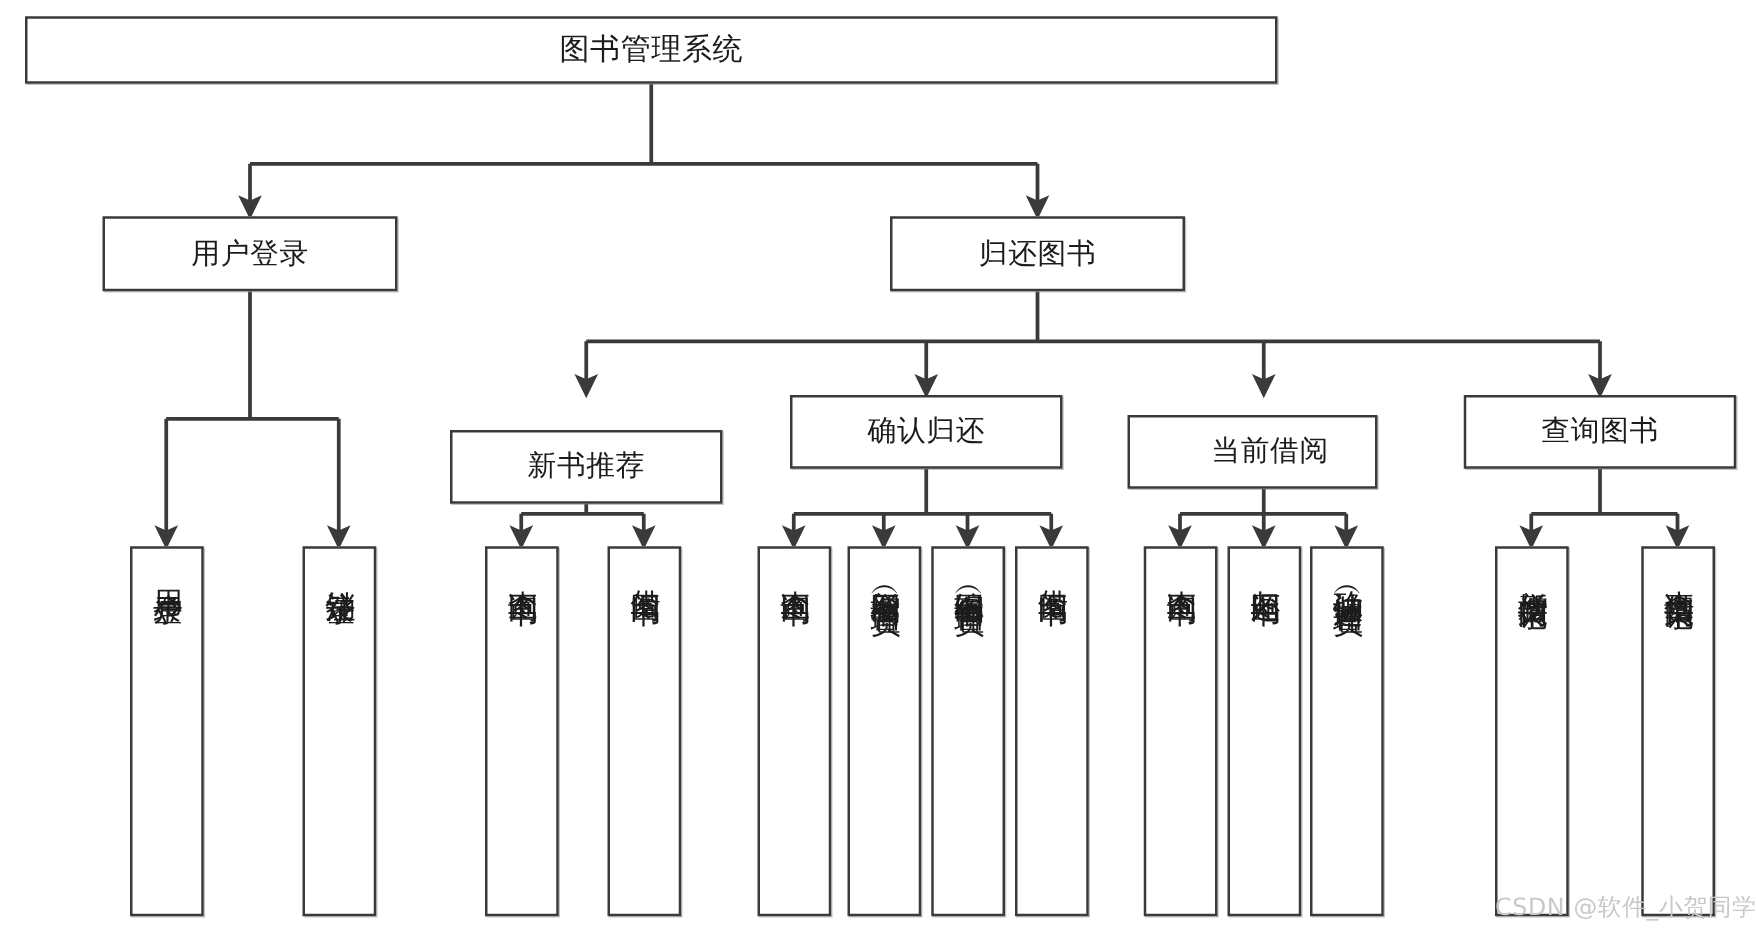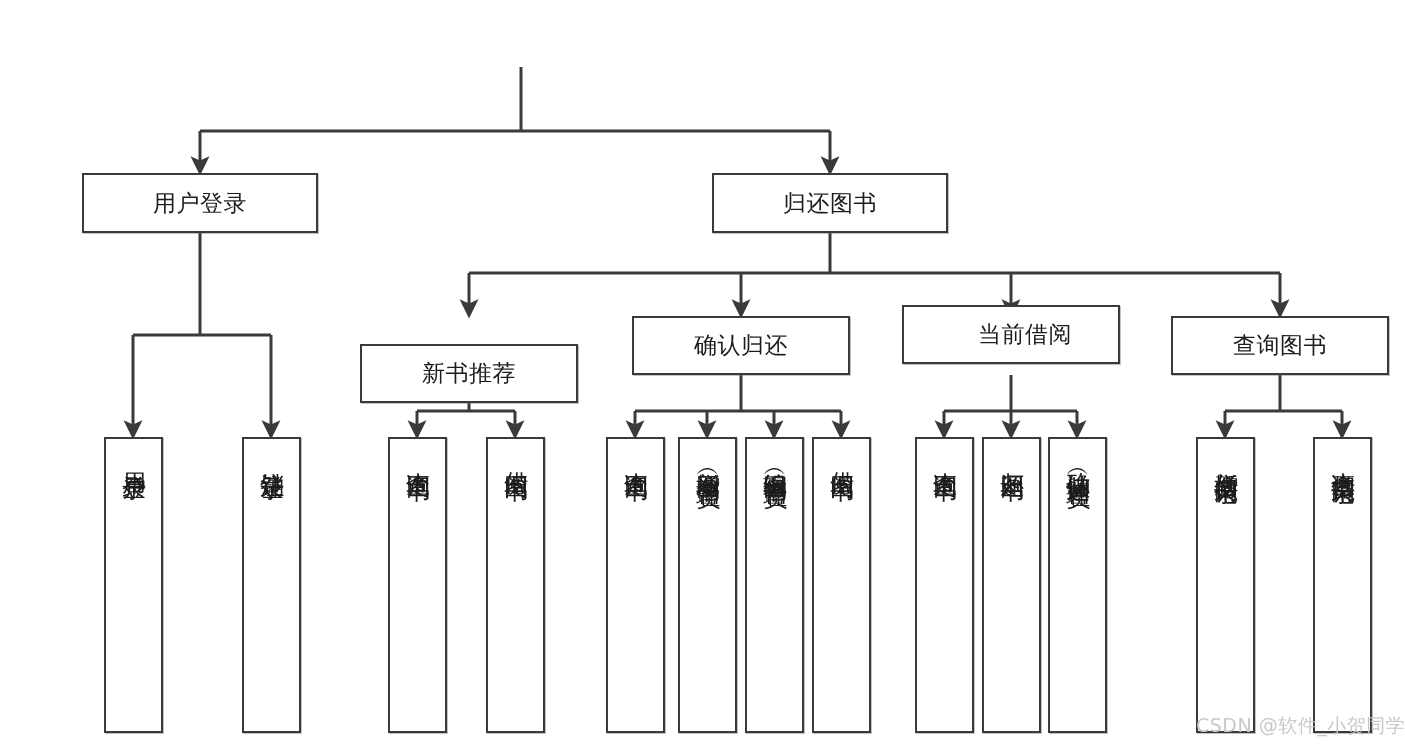--- a/index.html
+++ b/index.html
@@ -114,37 +114,40 @@
         <path d="M 944 411 L 944 436" marker-end="url(#arrow)"></path>
         <path d="M 1011 411 L 1011 436" marker-end="url(#arrow)"></path>
         <path d="M 1077 411 L 1077 436" marker-end="url(#arrow)"></path>
         <path d="M 1280 375 L 1280 411"></path>
         <path d="M 1225 411 L 1342 411"></path>
         <path d="M 1225 411 L 1225 436" marker-end="url(#arrow)"></path>
         <path d="M 1342 411 L 1342 436" marker-end="url(#arrow)"></path>
       </g>
   </svg>
 
+  <div class="node root horiz" id="node-root" style="left: 20px; top: 13px; width: 1002px; height: 54px;">
+    <span class="label">图书管理系统</span>
+  </div>
 
   <div id="level1-layer">
       <div class="node horiz" style="left: 82px; top: 173px; width: 236px; height: 60px;">
         <span class="label">用户登录</span>
       </div>
       <div class="node horiz" style="left: 712px; top: 173px; width: 236px; height: 60px;">
         <span class="label">归还图书</span>
       </div>
     </div>
   <div id="level2-layer">
       <div class="node horiz" style="left: 360px; top: 316px; width: 218px; height: 59px; margin-top: 28px;">
         <span class="label">新书推荐</span>
       </div>
       <div class="node horiz" style="left: 632px; top: 316px; width: 218px; height: 59px;">
         <span class="label">确认归还</span>
       </div>
-      <div class="node horiz" style="left: 902px; top: 305px; width: 218px; height: 59px; padding-left: 28px;">
+      <div class="node horiz" style="left: 902px; top: 332px; width: 200px; height: 59px; padding-left: 28px;">
         <span class="label">当前借阅</span>
       </div>
       <div class="node horiz" style="left: 1171px; top: 316px; width: 218px; height: 59px;">
         <span class="label">查询图书</span>
       </div>
     </div>
   <div id="leaf-layer">
       <div class="node vert" style="left: 104px; top: 437px; width: 59px; height: 296px;">
         <span class="label">用户登录</span>
       </div>

